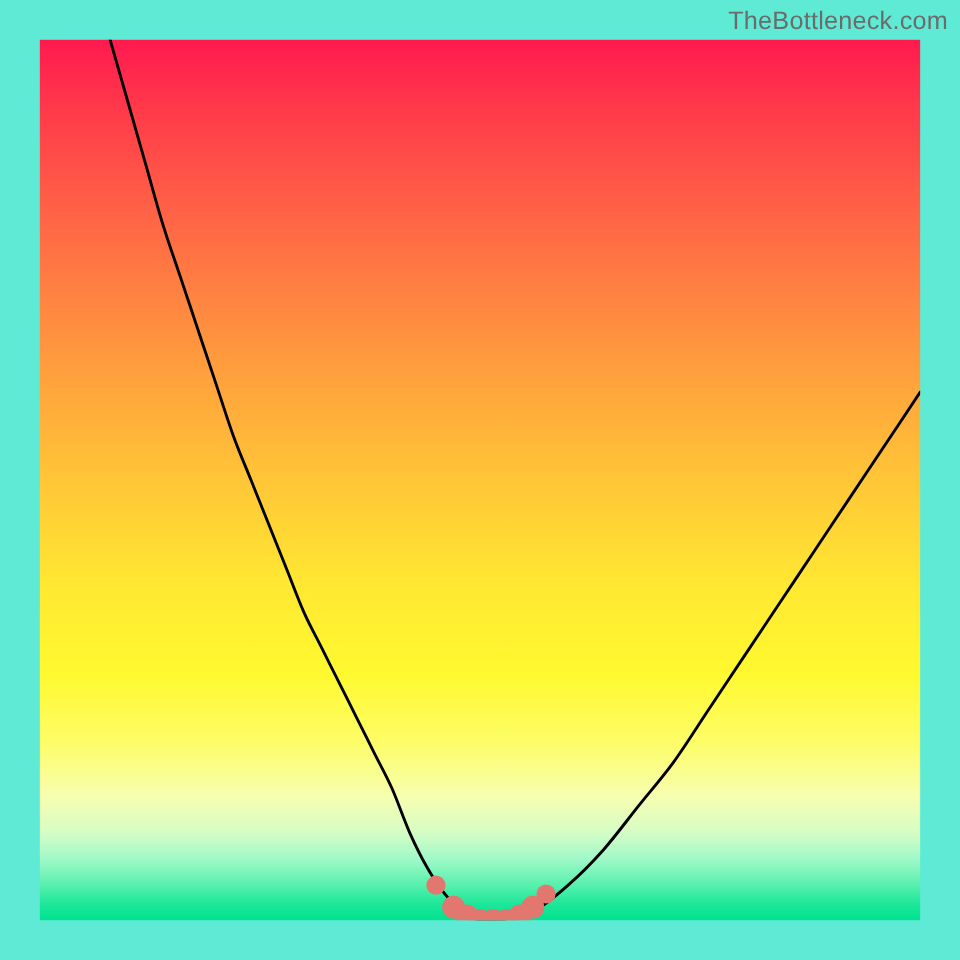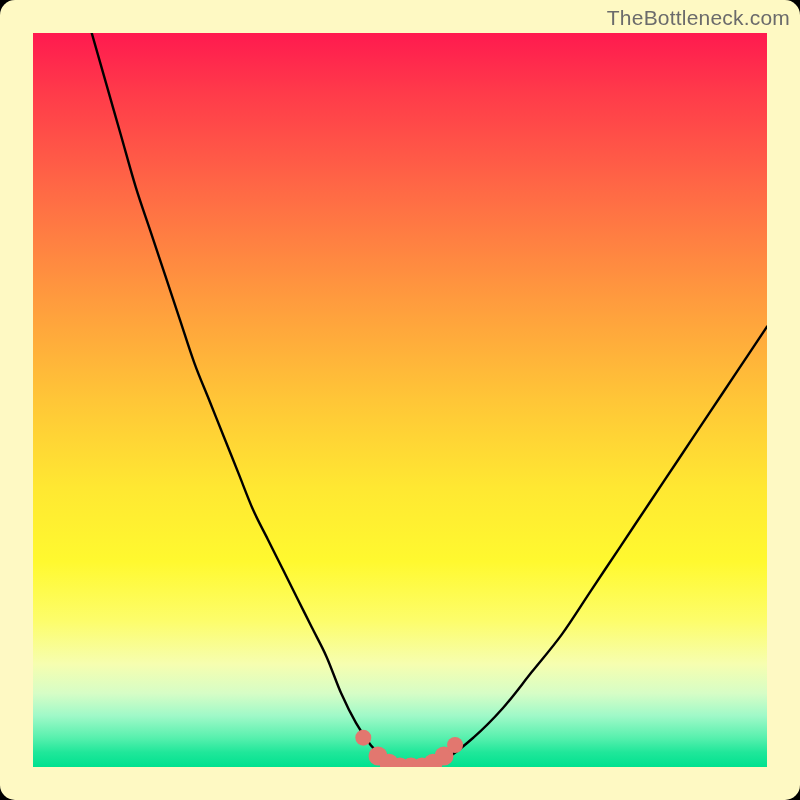--- a/index.html
+++ b/index.html
@@ -10,22 +10,21 @@
     overflow: hidden;
     background: #000;
     font-family: Arial, Helvetica, sans-serif;
   }
   .frame {
     position: absolute;
     left: 0;
     top: 0;
     width: 800px;
     height: 800px;
-    background: #fef9c3;
-    border-radius: 15px;
+    background: #5eead4;
   }
   .plot-area {
     position: absolute;
     left: 33px;
     top: 33px;
     width: 734px;
     height: 734px;
     overflow: hidden;
   }
   .gradient-bg {

